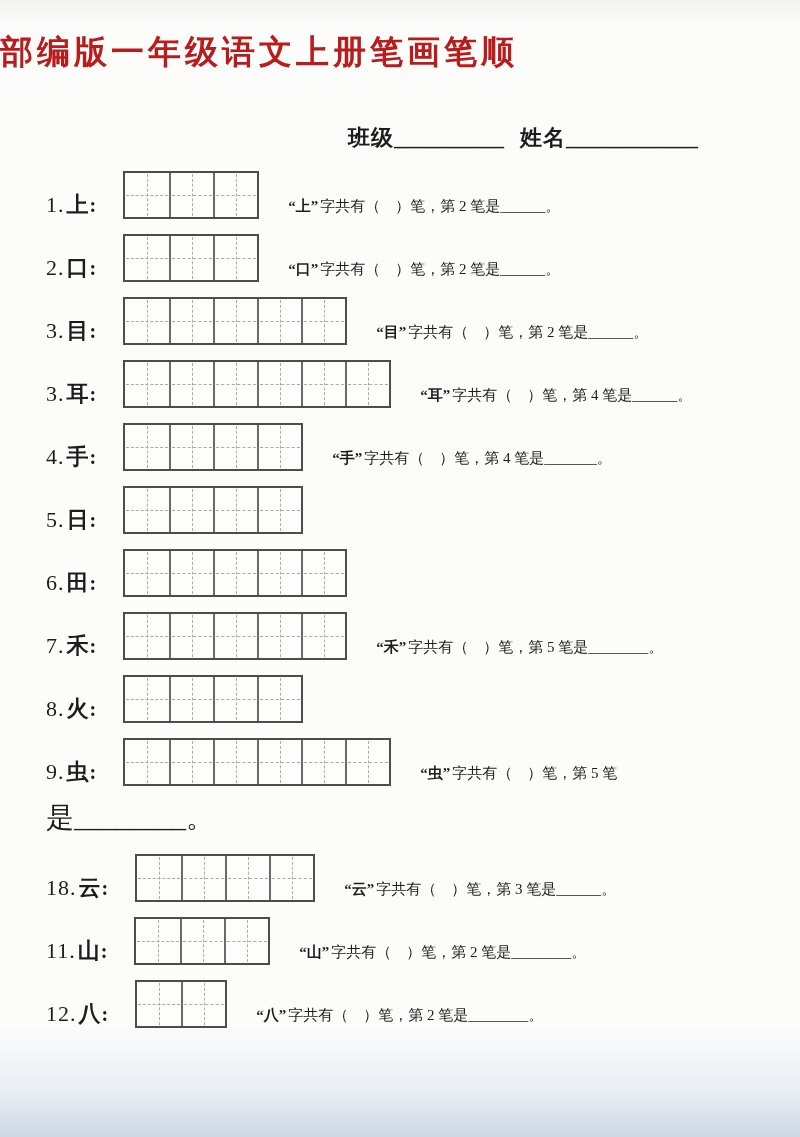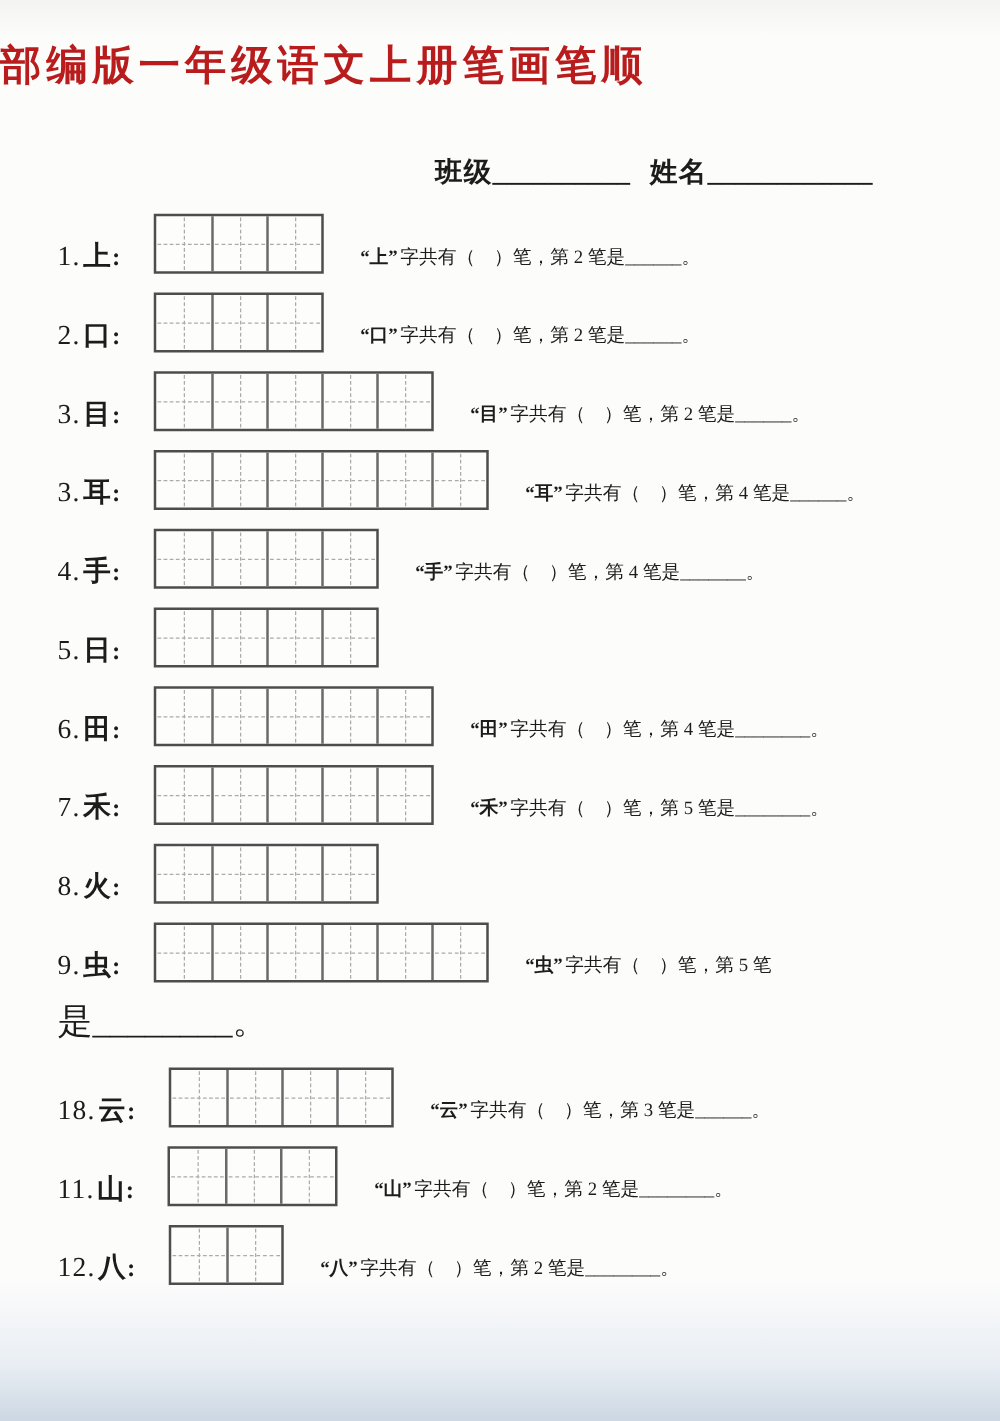--- a/index.html
+++ b/index.html
@@ -186,21 +186,20 @@
 
   <div class="row">
     <span class="row-label"><span class="row-num">6.</span><span class="row-char">田</span><span class="row-colon">:</span></span>
     <span class="grid">
         <span class="cell"></span>
         <span class="cell"></span>
         <span class="cell"></span>
         <span class="cell"></span>
         <span class="cell"></span>
       </span>
-    <span class="question"><span class="qchar">“田”</span><span class="qtext">字共有（　）笔，第 4 笔是</span><span class="blank">________</span><span class="period">。</span></span>
   </div>
 
   <div class="row">
     <span class="row-label"><span class="row-num">7.</span><span class="row-char">禾</span><span class="row-colon">:</span></span>
     <span class="grid">
         <span class="cell"></span>
         <span class="cell"></span>
         <span class="cell"></span>
         <span class="cell"></span>
         <span class="cell"></span>

